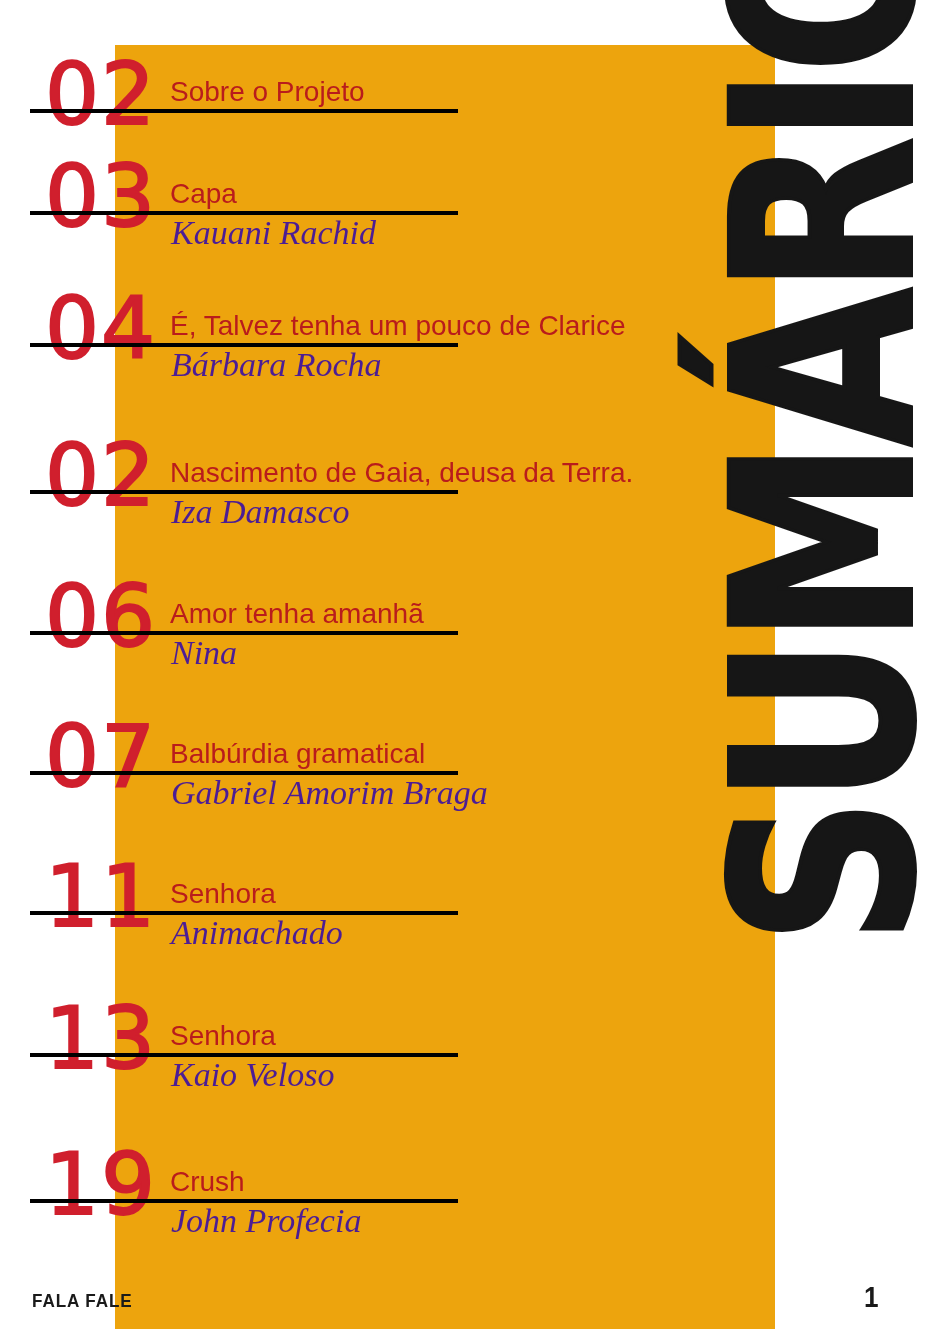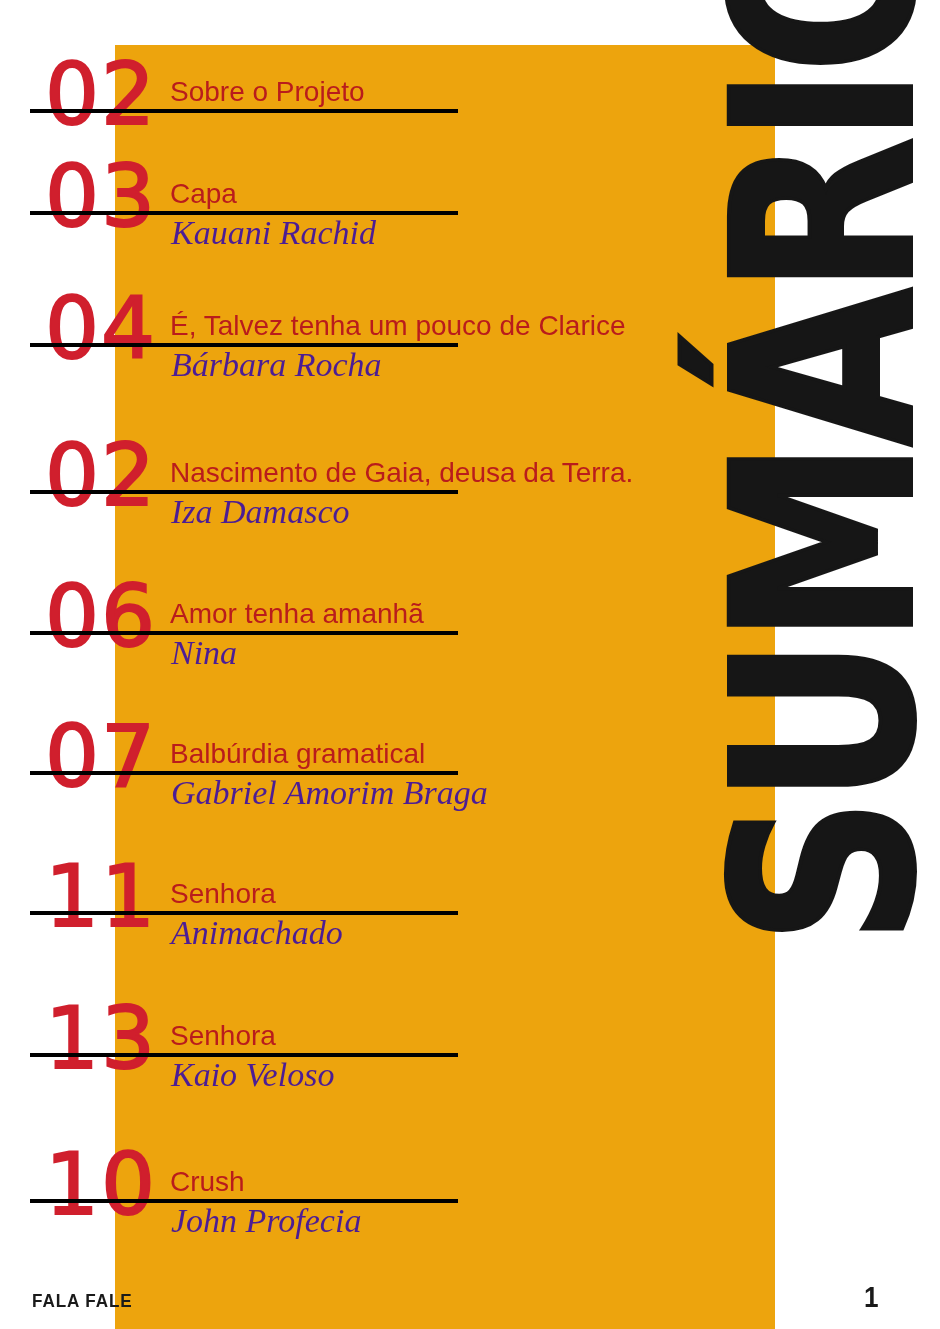--- a/index.html
+++ b/index.html
@@ -171,21 +171,21 @@
   </div>
 
   <div class="entry e7">
     <div class="num">13</div>
     <div class="title">Senhora</div>
     <div class="rule"></div>
     <div class="author">Kaio Veloso</div>
   </div>
 
   <div class="entry e8">
-    <div class="num">10</div>
+    <div class="num">19</div>
     <div class="title">Crush</div>
     <div class="rule"></div>
     <div class="author">John Profecia</div>
   </div>
 
   <div class="footer-brand">FALA FALE</div>
   <div class="footer-page">1</div>
 
 </div>
 

